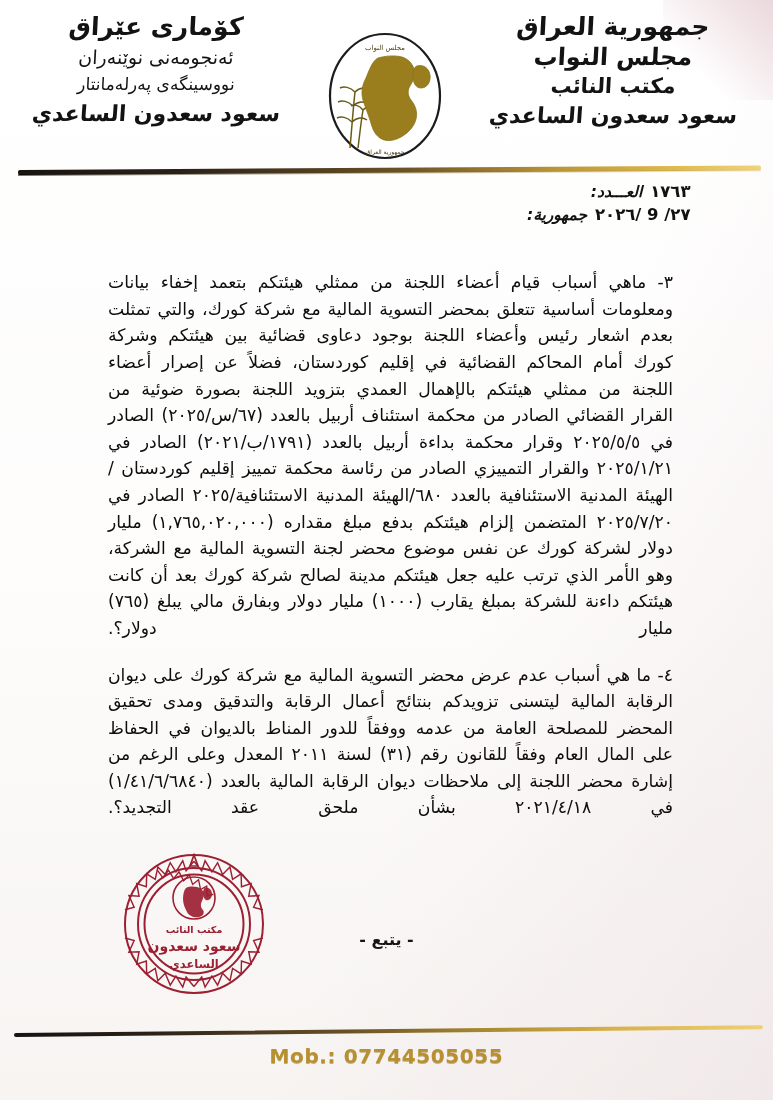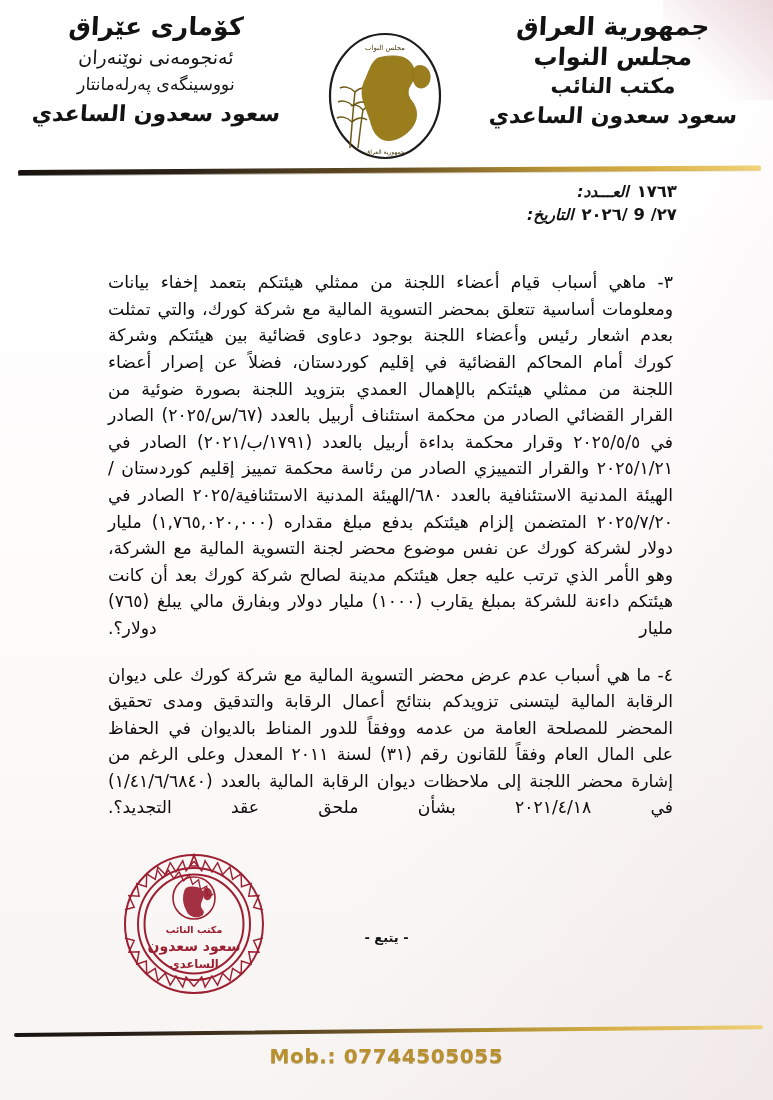--- a/index.html
+++ b/index.html
@@ -151,21 +151,21 @@
     top: 848px;
     width: 152px;
     height: 152px;
   }
   .yatba {
     position: absolute;
     z-index: 5;
     left: 0; right: 0;
     top: 930px;
     text-align: center;
-    font-size: 13px;
+    font-size: 16px;
     font-weight: 700;
     color: #151515;
     direction: rtl;
   }
 
   
   .footer-rule {
     position: absolute;
     z-index: 3;
     left: 14px; right: 10px;
@@ -255,21 +255,21 @@
     <div class="bar"></div>
   </div>
 
   <div class="refblock">
     <div class="refrow">
       <span class="refval">١٧٦٣</span>
       <span class="reflabel">العـــدد:</span>
     </div>
     <div class="refrow">
       <span class="refval">٢٧/ 9 /٢٠٢٦</span>
-      <span class="reflabel">التاريخ:</span>
+      <span class="reflabel">جمهورية:</span>
     </div>
   </div>
 
   <div class="body">
     <p class="para">٣- ماهي أسباب قيام أعضاء اللجنة من ممثلي هيئتكم بتعمد إخفاء بيانات ومعلومات أساسية تتعلق بمحضر التسوية المالية مع شركة كورك، والتي تمثلت بعدم اشعار رئيس وأعضاء اللجنة بوجود دعاوى قضائية بين هيئتكم وشركة كورك أمام المحاكم القضائية في إقليم كوردستان، فضلاً عن إصرار أعضاء اللجنة من ممثلي هيئتكم بالإهمال العمدي بتزويد اللجنة بصورة ضوئية من القرار القضائي الصادر من محكمة استئناف أربيل بالعدد (٦٧/س/٢٠٢٥) الصادر في ٢٠٢٥/٥/٥ وقرار محكمة بداءة أربيل بالعدد (١٧٩١/ب/٢٠٢١) الصادر في ٢٠٢٥/١/٢١ والقرار التمييزي الصادر من رئاسة محكمة تمييز إقليم كوردستان /الهيئة المدنية الاستئنافية بالعدد ٦٨٠/الهيئة المدنية الاستئنافية/٢٠٢٥ الصادر في ٢٠٢٥/٧/٢٠ المتضمن إلزام هيئتكم بدفع مبلغ مقداره (١,٧٦٥,٠٢٠,٠٠٠) مليار دولار لشركة كورك عن نفس موضوع محضر لجنة التسوية المالية مع الشركة، وهو الأمر الذي ترتب عليه جعل هيئتكم مدينة لصالح شركة كورك بعد أن كانت هيئتكم داءنة للشركة بمبلغ يقارب (١٠٠٠) مليار دولار وبفارق مالي يبلغ (٧٦٥) مليار دولار؟.</p>
     <p class="para last-start">٤- ما هي أسباب عدم عرض محضر التسوية المالية مع شركة كورك على ديوان الرقابة المالية ليتسنى تزويدكم بنتائج أعمال الرقابة والتدقيق ومدى تحقيق المحضر للمصلحة العامة من عدمه ووفقاً للدور المناط بالديوان في الحفاظ على المال العام وفقاً للقانون رقم (٣١) لسنة ٢٠١١ المعدل وعلى الرغم من إشارة محضر اللجنة إلى ملاحظات ديوان الرقابة المالية بالعدد (١/٤١/٦/٦٨٤٠) في ٢٠٢١/٤/١٨ بشأن ملحق عقد التجديد؟.</p>
   </div>
 
   <div class="stamp">
     <svg width="152" height="152" viewBox="0 0 152 152">

